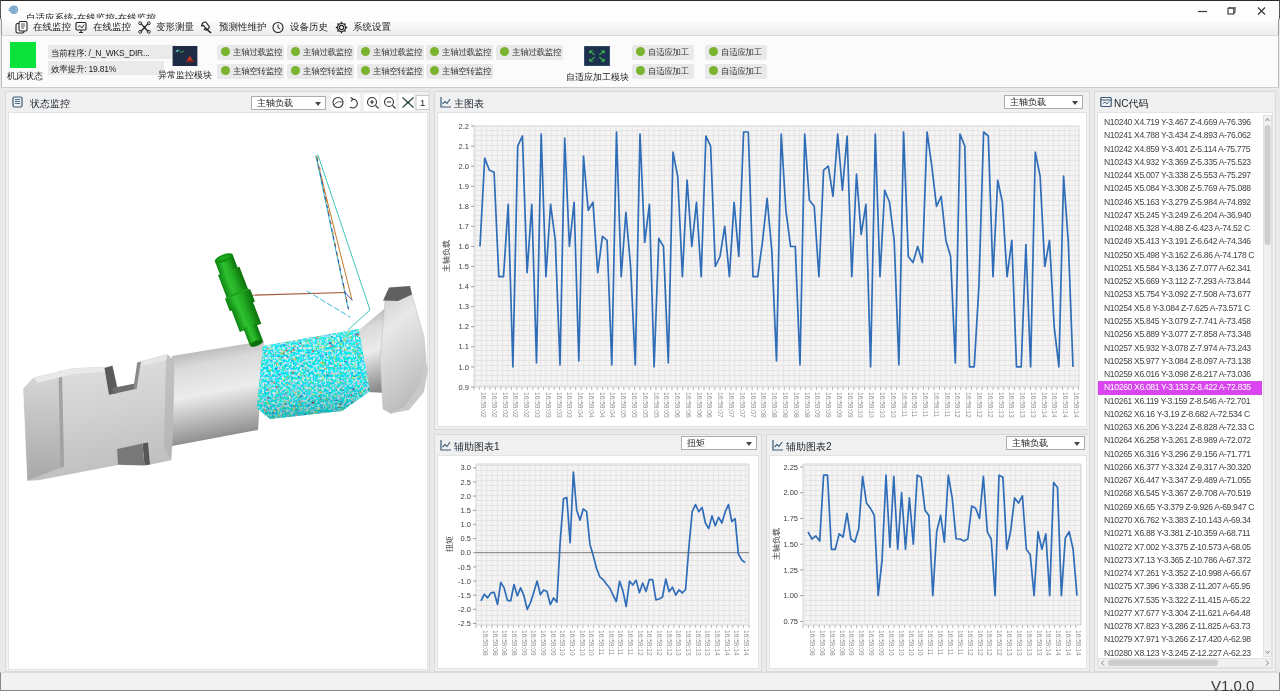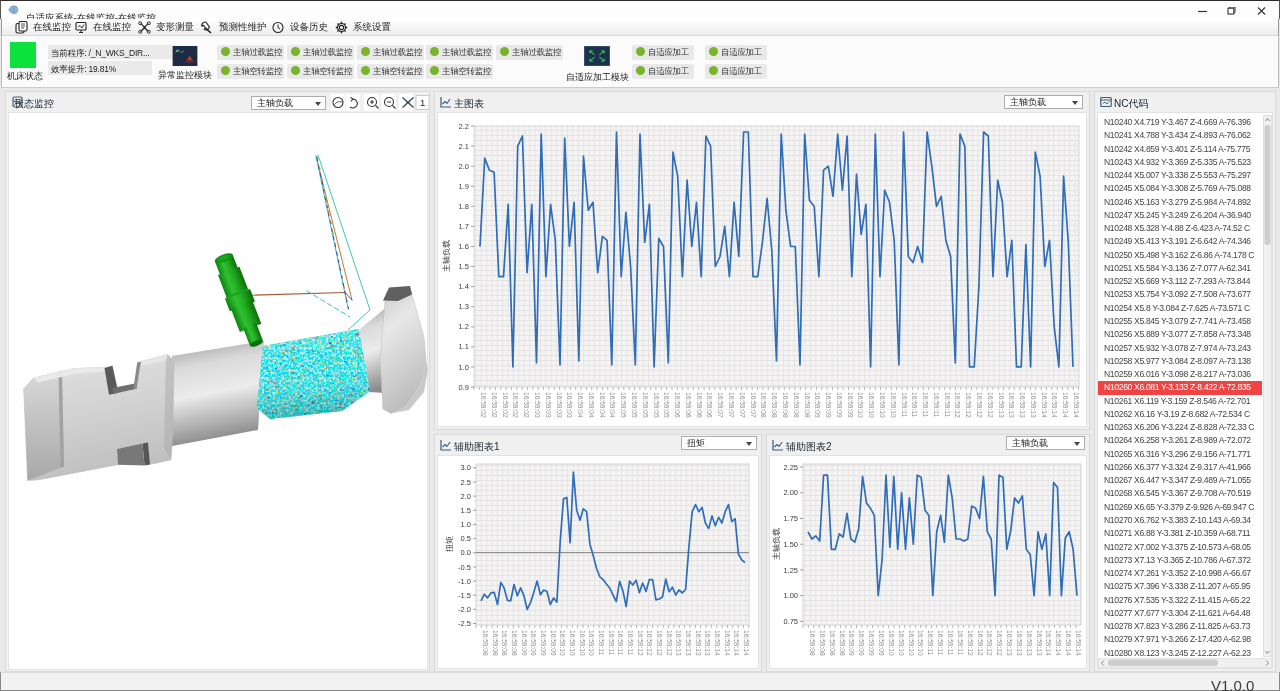--- a/index.html
+++ b/index.html
@@ -15,21 +15,21 @@
 .lbl{position:absolute;font-size:9px;color:#222;white-space:nowrap}
 .panel{position:absolute;background:#f0f0f0;border:1px solid #dadada}
 .pcontent{position:absolute;background:#ffffff;border:1px solid #e3e3e3}
 .phead{position:absolute;font-size:10px;color:#16212b;white-space:nowrap}
 .dd{position:absolute;background:#fff;border:1px solid #adadad;font-size:9px;color:#222;line-height:12.5px;padding-left:5px;white-space:nowrap}
 .dd .car{position:absolute;right:4px;top:5px;width:0;height:0;border-left:3.5px solid transparent;border-right:3.5px solid transparent;border-top:4px solid #444}
 #statusbar{left:0;top:672px;width:1280px;height:19px;background:#f2f2f2;border-top:1px solid #dcdcdc;border-left:1px solid #888;border-right:1px solid #888;border-bottom:1px solid #888}
 #ver{left:1211px;top:677px;font-size:15px;color:#3a3a3a}
 svg{position:absolute;display:block}
 .ncrow{height:13.28px;font-size:8.6px;letter-spacing:-0.35px;color:#444;white-space:nowrap;line-height:13.28px;padding-left:6px}
-.ncsel{background:#ef4444;color:#fff}
+.ncsel{background:#d946ef;color:#fff}
 </style></head><body>
 
 <div class="abs" id="titlebar"></div>
 <svg class="abs" style="left:8px;top:5px" width="11" height="9.5" viewBox="0 0 14 12">
  <circle cx="7.5" cy="6" r="5" fill="#9fc8e8" stroke="#5a87b0" stroke-width="0.8"></circle>
  <path d="M2.5 6 L12.5 6 M7.5 1 L7.5 11 M4 2.5 C6 4.5 9 4.5 11 2.5 M4 9.5 C6 7.5 9 7.5 11 9.5" stroke="#5a87b0" stroke-width="0.7" fill="none"></path>
  <path d="M0.5 5 L5 5 M0.5 7 L4 7" stroke="#6b9cc4" stroke-width="1"></path>
 </svg>
 <div class="abs" id="titletxt">自适应系统-在线监控-在线监控</div>
 <svg class="abs" style="left:1198px;top:7px" width="75" height="8" viewBox="0 0 75 8">
@@ -74,21 +74,21 @@
     <circle cx="6.5" cy="6.5" r="4" fill="none" stroke="#222" stroke-width="1.2"></circle>
     <g stroke="#222" stroke-width="1.4">
       <path d="M6.5 0.8 V2.6 M6.5 10.4 V12.2 M0.8 6.5 H2.6 M10.4 6.5 H12.2 M2.5 2.5 L3.7 3.7 M9.3 9.3 L10.5 10.5 M10.5 2.5 L9.3 3.7 M3.7 9.3 L2.5 10.5"></path>
     </g>
   </svg>
 <div class="mitem" style="left:353px">系统设置</div>
 <div class="abs" id="toolbar"></div>
 <div class="abs" style="left:10px;top:42px;width:26px;height:26px;background:#0ce23c"></div>
 <div class="lbl" style="left:7px;top:70px">机床状态</div>
 <div class="gbox" style="left:48px;top:45px;width:128px;height:14px">当前程序: /_N_WKS_DIR...</div>
-<div class="gbox" style="left:48px;top:61px;width:104px;height:14px">效率提升: 19.81%</div>
+<div class="gbox" style="left:48px;top:61px;width:116px;height:14px">效率提升: 19.81%</div>
 <svg class="abs" style="left:172px;top:46px" width="26" height="20" viewBox="0 0 26 21">
 <rect x="0" y="0" width="26" height="21" fill="#1d2b45"></rect>
 <path d="M3 7 L6 4 L9 7 L12 5" stroke="#3fae4a" stroke-width="1" fill="none"></path>
 <circle cx="5" cy="5" r="1" fill="#7fd4ff"></circle>
 <path d="M15 15 L18 10 L21 15 Z" fill="#c0392b"></path>
 <rect x="14" y="15" width="8" height="2" fill="#8e2418"></rect>
 </svg>
 <div class="lbl" style="left:158px;top:69px">异常监控模块</div>
 <div class="mbtn" style="left:217px;top:45px"><span class="dot"></span>主轴过载监控</div>
 <div class="mbtn" style="left:287px;top:45px"><span class="dot"></span>主轴过载监控</div>
@@ -120,21 +120,21 @@
 <div class="panel" style="left:434px;top:434px;width:328px;height:238px"></div>
 <div class="pcontent" style="left:437px;top:455px;width:322px;height:214px"></div>
 <div class="panel" style="left:766px;top:434px;width:324px;height:238px"></div>
 <div class="pcontent" style="left:769px;top:455px;width:318px;height:214px"></div>
 <div class="panel" style="left:1094px;top:91px;width:182px;height:581px"></div>
 <div class="pcontent" style="left:1097px;top:112px;width:176px;height:557px"></div>
 <svg class="abs" style="left:12px;top:96px" width="12" height="12" viewBox="0 0 12 12">
     <rect x="1" y="1" width="9" height="10" rx="1.5" fill="none" stroke="#3a5a78" stroke-width="1.2"></rect>
     <path d="M3 3.5 H8 M3 5.5 H8 M3 7.5 H8" stroke="#3a5a78" stroke-width="0.9"></path>
   </svg>
-<div class="phead" style="left:14px;top:97px">状态监控</div>
+<div class="phead" style="left:30px;top:97px">状态监控</div>
 <svg class="abs" style="left:440px;top:96px" width="12" height="12" viewBox="0 0 12 12">
     <path d="M1 1 V11 H11" stroke="#3a5a78" stroke-width="1.2" fill="none"></path>
     <path d="M2.5 8 L5 5.5 L7 7.5 L10 3" stroke="#3a5a78" stroke-width="1.1" fill="none"></path>
   </svg>
 <div class="phead" style="left:454px;top:97px">主图表</div>
 <svg class="abs" style="left:440px;top:439px" width="12" height="12" viewBox="0 0 12 12">
     <path d="M1 1 V11 H11" stroke="#3a5a78" stroke-width="1.2" fill="none"></path>
     <path d="M2.5 8 L5 5.5 L7 7.5 L10 3" stroke="#3a5a78" stroke-width="1.1" fill="none"></path>
   </svg>
 <div class="phead" style="left:454px;top:440px">辅助图表1</div>
@@ -406,21 +406,21 @@
 <div class="ncrow">N10256 X5.889 Y-3.077 Z-7.858 A-73.348</div>
 <div class="ncrow">N10257 X5.932 Y-3.078 Z-7.974 A-73.243</div>
 <div class="ncrow">N10258 X5.977 Y-3.084 Z-8.097 A-73.138</div>
 <div class="ncrow">N10259 X6.016 Y-3.098 Z-8.217 A-73.036</div>
 <div class="ncrow ncsel">N10260 X6.081 Y-3.133 Z-8.422 A-72.835</div>
 <div class="ncrow">N10261 X6.119 Y-3.159 Z-8.546 A-72.701</div>
 <div class="ncrow">N10262 X6.16 Y-3.19 Z-8.682 A-72.534 C</div>
 <div class="ncrow">N10263 X6.206 Y-3.224 Z-8.828 A-72.33 C</div>
 <div class="ncrow">N10264 X6.258 Y-3.261 Z-8.989 A-72.072</div>
 <div class="ncrow">N10265 X6.316 Y-3.296 Z-9.156 A-71.771</div>
-<div class="ncrow">N10266 X6.377 Y-3.324 Z-9.317 A-41.966</div>
+<div class="ncrow">N10266 X6.377 Y-3.324 Z-9.317 A-30.320</div>
 <div class="ncrow">N10267 X6.447 Y-3.347 Z-9.489 A-71.055</div>
 <div class="ncrow">N10268 X6.545 Y-3.367 Z-9.708 A-70.519</div>
 <div class="ncrow">N10269 X6.65 Y-3.379 Z-9.926 A-69.947 C</div>
 <div class="ncrow">N10270 X6.762 Y-3.383 Z-10.143 A-69.34</div>
 <div class="ncrow">N10271 X6.88 Y-3.381 Z-10.359 A-68.711</div>
 <div class="ncrow">N10272 X7.002 Y-3.375 Z-10.573 A-68.05</div>
 <div class="ncrow">N10273 X7.13 Y-3.365 Z-10.786 A-67.372</div>
 <div class="ncrow">N10274 X7.261 Y-3.352 Z-10.998 A-66.67</div>
 <div class="ncrow">N10275 X7.396 Y-3.338 Z-11.207 A-65.95</div>
 <div class="ncrow">N10276 X7.535 Y-3.322 Z-11.415 A-65.22</div>

